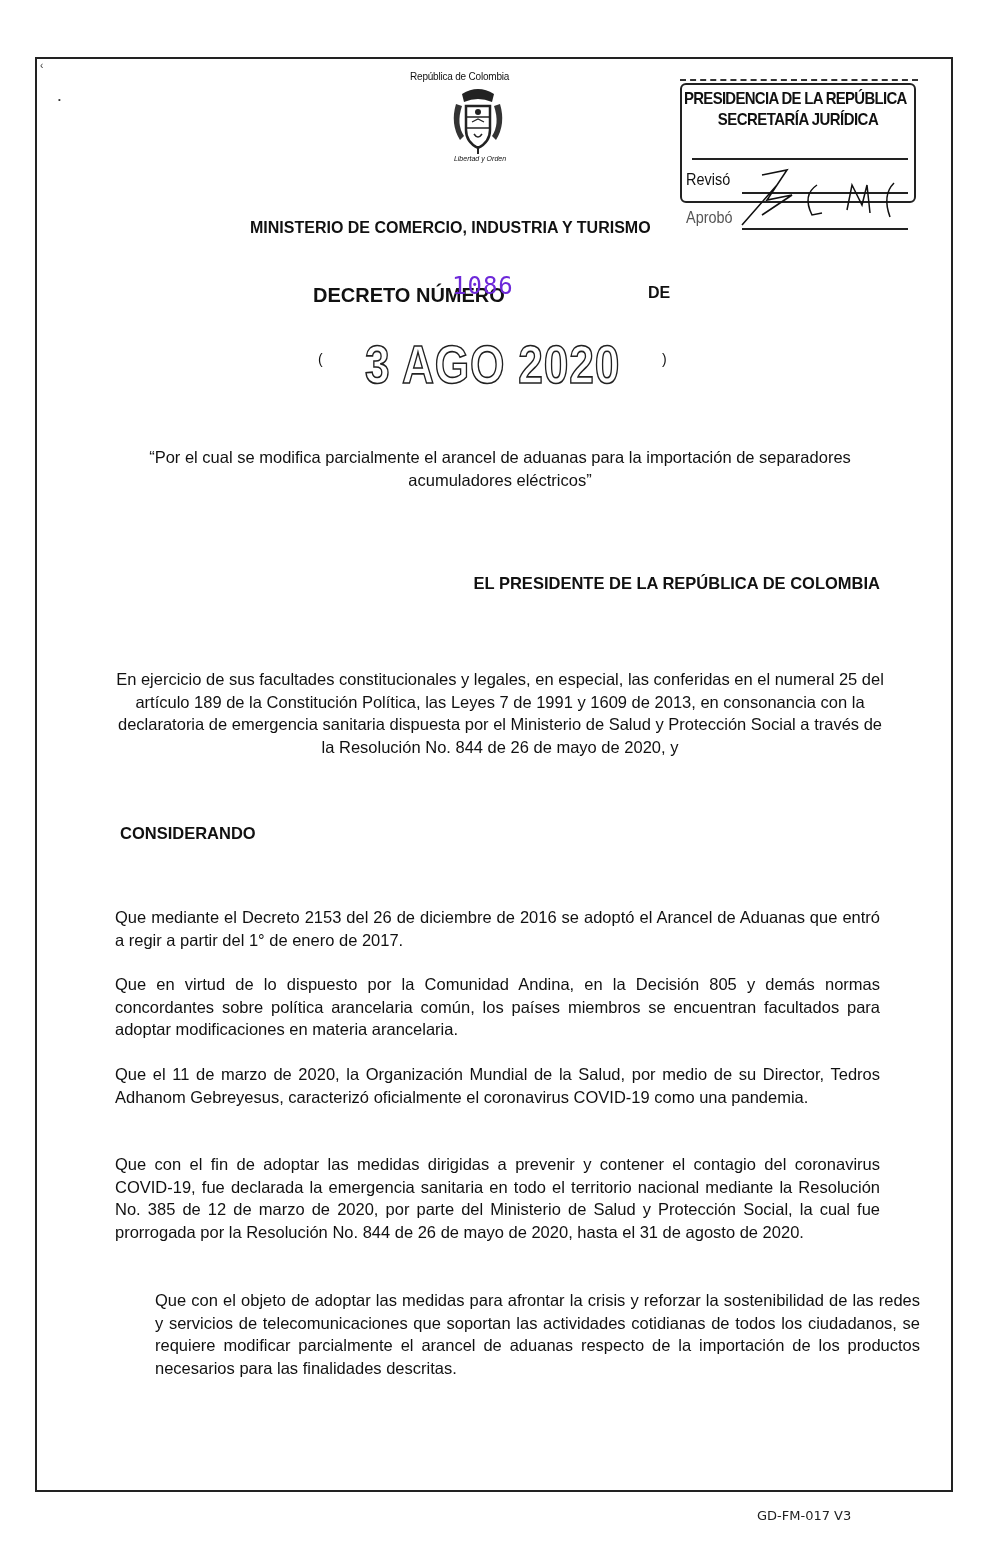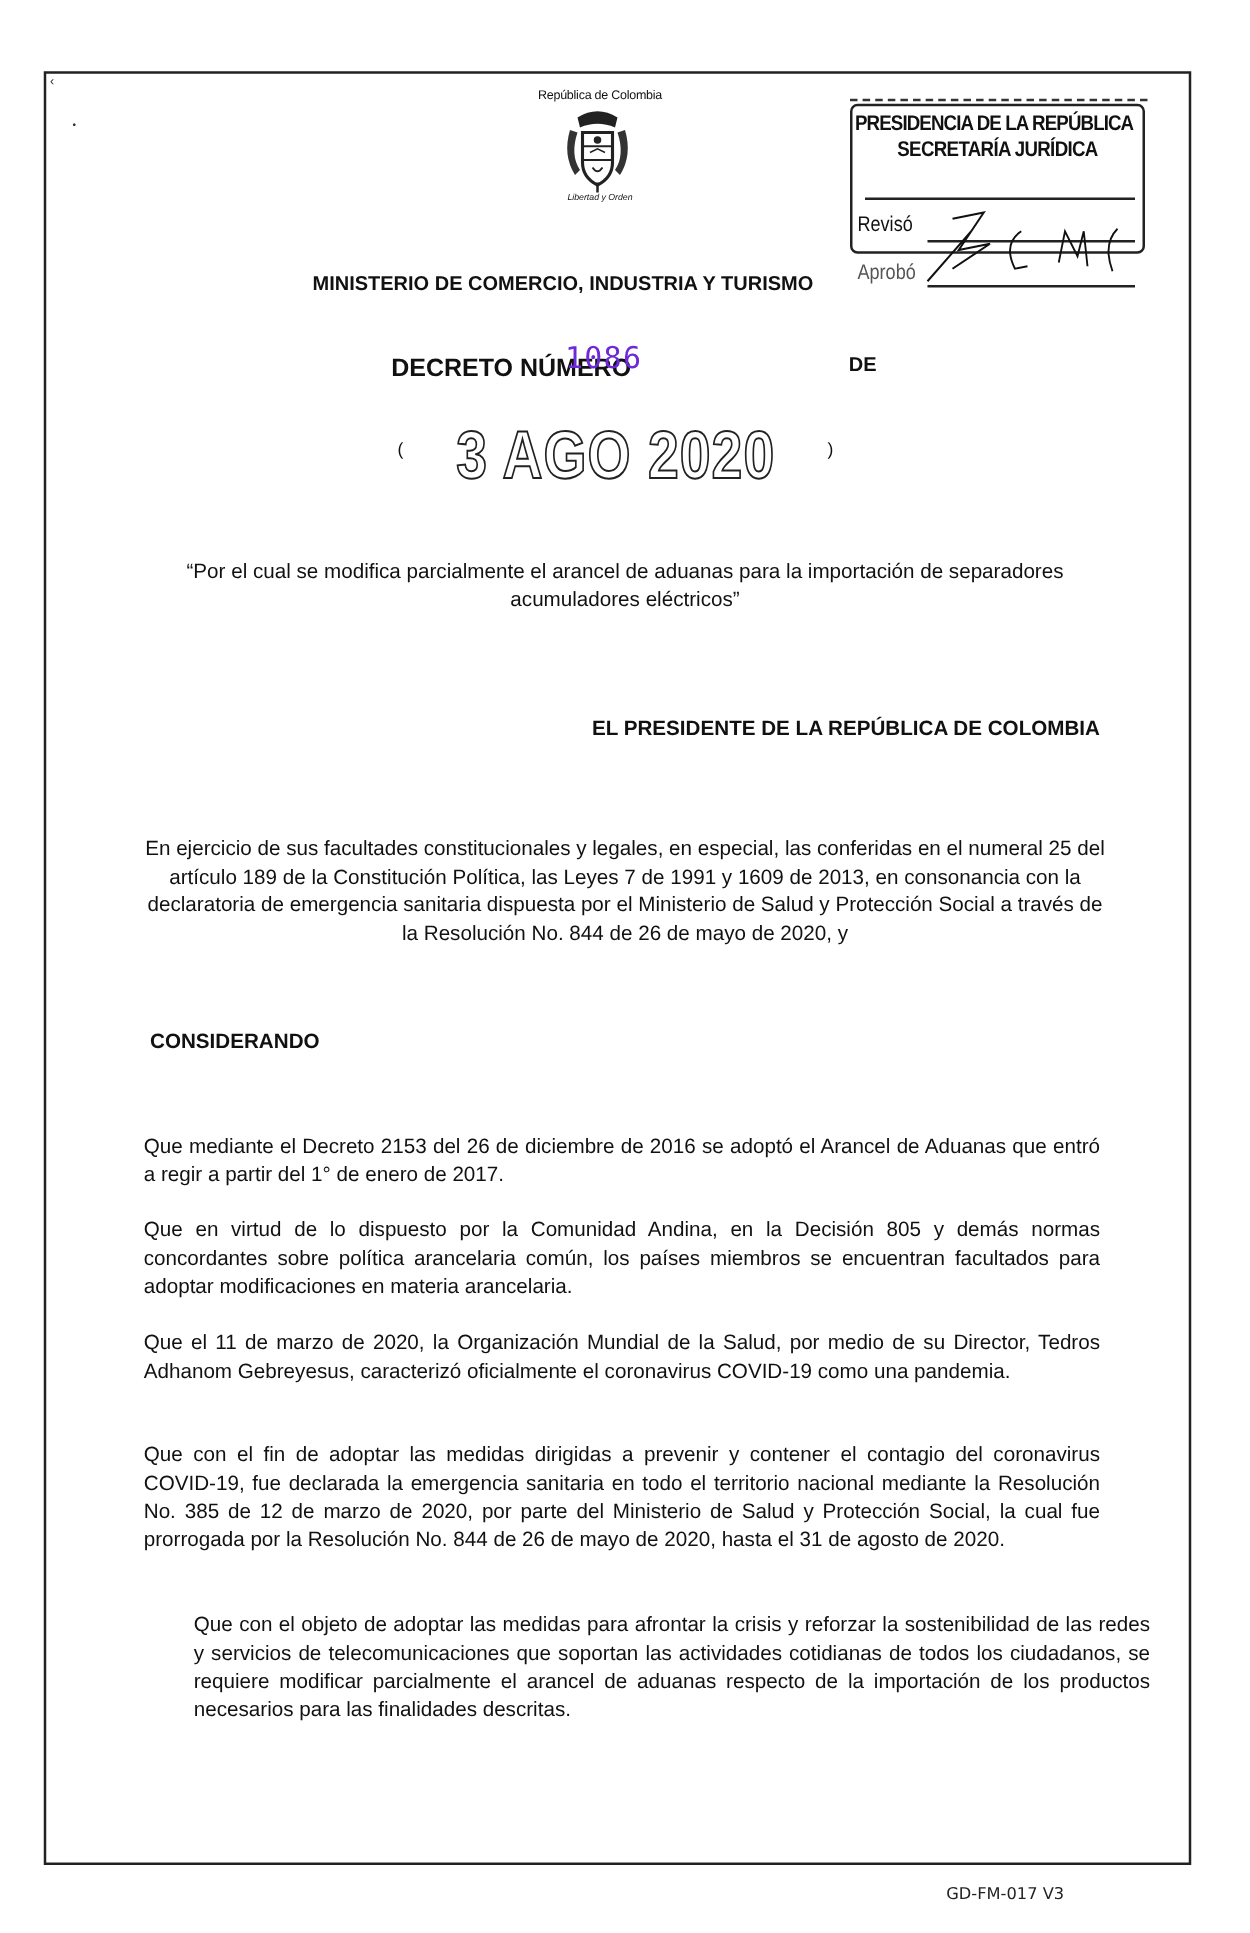--- a/index.html
+++ b/index.html
@@ -2,36 +2,36 @@
 <html><head>
 <meta charset="utf-8">
 <style>
   html, body { margin: 0; padding: 0; background: #ffffff; }
   body { width: 1000px; height: 1546px; position: relative; overflow: hidden;
          font-family: "Liberation Sans", sans-serif; color: #111; }
   .frame { position: absolute; left: 35px; top: 57px; width: 918px; height: 1435px;
            border: 2px solid #222; box-sizing: border-box; }
   .mark { position: absolute; font-size: 10px; color: #333; }
   .abs { position: absolute; }
-  .republica { left: 410px; top: 71px; width: 140px; text-align: center; font-size: 10px; letter-spacing: -0.2px; }
+  .republica { left: 410px; top: 71px; width: 140px; font-size: 10px; letter-spacing: -0.2px; }
   .crest { left: 442px; top: 84px; width: 72px; height: 72px; }
   .lema { left: 440px; top: 155px; width: 80px; text-align: center; font-size: 7px; font-style: italic; }
   .stamp { left: 680px; top: 83px; width: 236px; height: 120px; border: 2px solid #222;
            border-radius: 6px; box-sizing: border-box; }
   .stamp-top { position: absolute; left: -2px; top: -6px; width: 238px; height: 0; border-top: 2px dashed #333; }
   .stamp-l1 { position: absolute; left: 2px; top: 4px; width: 232px; text-align: center; font-weight: bold;
               font-size: 17px; letter-spacing: -0.8px; transform: scaleX(0.88); transform-origin: left; white-space: nowrap; }
   .stamp-l2 { position: absolute; left: 0; top: 25px; width: 232px; text-align: center; font-weight: bold;
               font-size: 17px; letter-spacing: -0.6px; transform: scaleX(0.88); transform-origin: center; white-space: nowrap; }
   .stamp-rule { position: absolute; left: 10px; right: 6px; height: 0; border-top: 2px solid #222; }
   .stamp-label { position: absolute; left: 4px; font-size: 17px; transform: scaleX(0.85); transform-origin: left; }
   .ministerio { left: 250px; top: 219px; font-size: 16px; font-weight: bold; white-space: nowrap; }
   .decreto { left: 313px; top: 284px; font-size: 20px; font-weight: bold; }
   .decreto-num { left: 452px; top: 272px; font-size: 24px; font-family: "DejaVu Sans Mono", monospace; color: #6d28d9; letter-spacing: 1px; }
-  .decreto-de { left: 648px; top: 284px; font-size: 16px; font-weight: bold; margin-left: 31px; }
+  .decreto-de { left: 648px; top: 284px; font-size: 16px; font-weight: bold; }
   .paren-l { left: 318px; top: 351px; font-size: 14px; }
   .paren-r { left: 662px; top: 351px; font-size: 14px; }
   .date { left: 365px; top: 333px; font-size: 54px; color: #fff; -webkit-text-stroke: 1.6px #222;
           letter-spacing: 1px; transform: scaleX(0.82); transform-origin: left; white-space: nowrap; font-weight: bold; }
   .epigraph { left: 120px; top: 446px; width: 760px; text-align: center; font-size: 16.5px; line-height: 23px; }
   .presidente { left: 120px; top: 574px; width: 760px; text-align: right; font-weight: bold; font-size: 16.5px; }
   .facultades { left: 110px; top: 668px; width: 780px; text-align: center; font-size: 16.5px; line-height: 22.5px; }
   .considerando { left: 120px; top: 824px; width: 760px; text-align: left; font-weight: bold; font-size: 16.5px; }
   .body-text { left: 115px; width: 765px; text-align: justify; font-size: 16.5px; line-height: 22.5px; }
   .p1 { top: 906px; }

